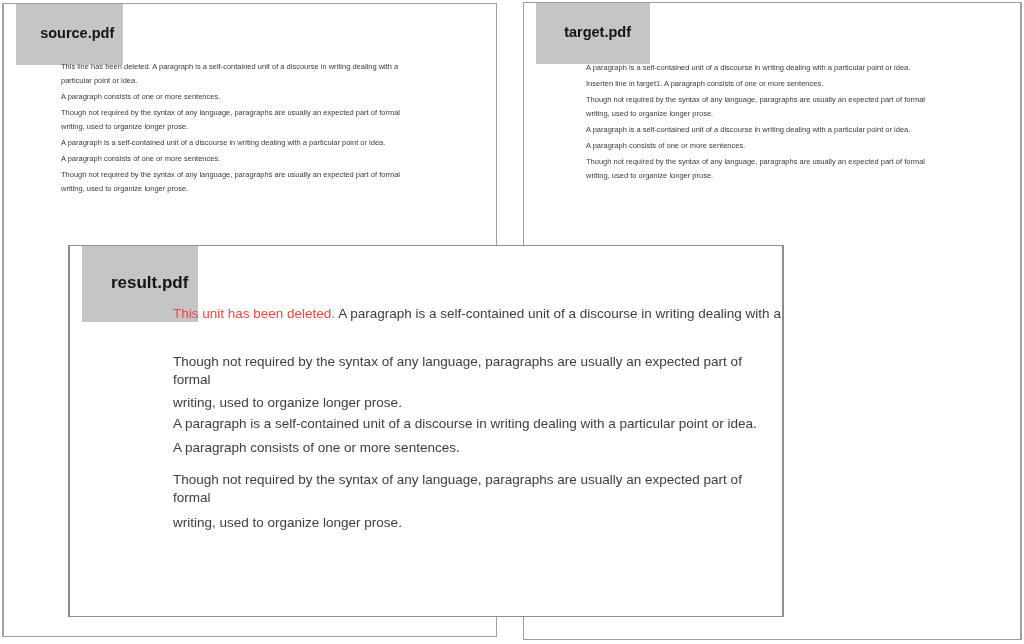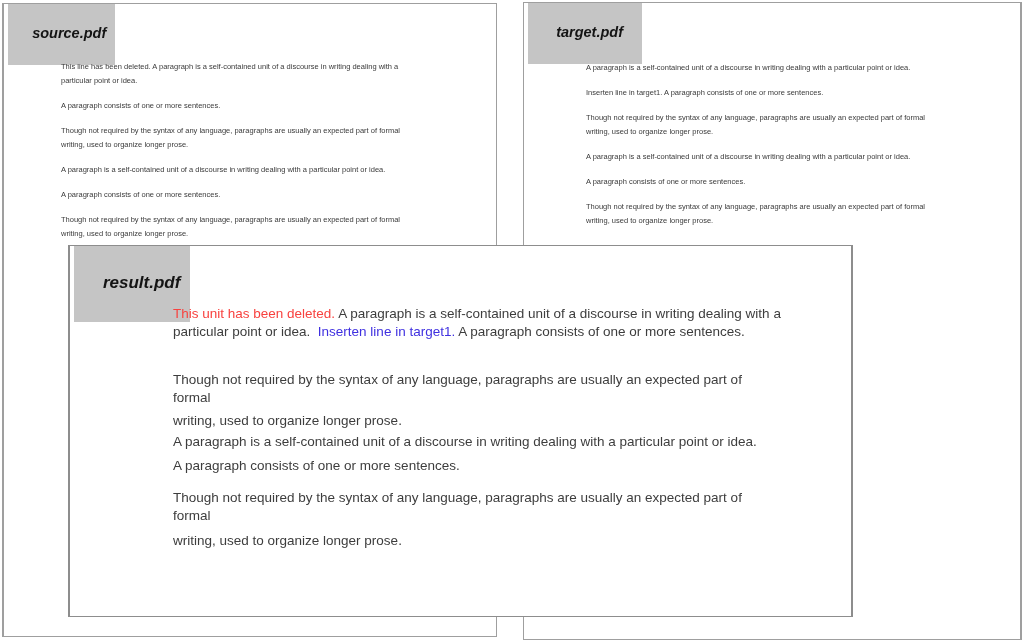--- a/index.html
+++ b/index.html
@@ -21,41 +21,41 @@
   }
   body { position:relative; }
   .panel {
     position:absolute;
     background:#ffffff;
     border:1px solid var(--c-border);
   }
   #panel-source { left:2px;  top:3px;   width:495px; height:634px; border-left-width:2px; }
   #panel-target { left:523px; top:2px;  width:499px; height:638px; border-right-width:2px; }
   #panel-result {
-    left:68px; top:245px; width:785px; height:372px;
+    left:68px; top:245px; width:716px; height:372px;
     border-color:var(--c-border-result);
     border-left-width:2px; border-right-width:2px;
   }
   .doc-label {
-    position:absolute; top:0; left:4px;
+    position:absolute; top:0; left:12px;
     background:var(--c-label-bg);
     color:var(--c-label-text);
-    font-weight:bold; font-style:italic;
+    font-weight:bold; 
     white-space:pre;
   }
   .doc-label.mini-label  { font-size:14.5px; line-height:16px; padding:5px 9px 8px 8px; }
   #panel-target .doc-label { padding-right:19px; padding-left:12px; }
   .doc-label.result-label { font-size:17px; line-height:20px; padding:7px 10px 9px 10px; }
   .mini-text {
     position:absolute; left:57px; top:56px;
     font-size:7.5px; color:var(--c-mini-text);
   }
   #panel-target .mini-text { left:62px; top:58px; }
   .mini-line { line-height:14px; white-space:pre; }
-  .mini-para + .mini-para { margin-top:11px; }
+  .mini-para + .mini-para { margin-top:2px; }
   .result-text {
     position:absolute; left:103px; top:59px;
     font-size:13.5px; color:var(--c-result-text);
   }
   .result-line { line-height:18px; white-space:pre; }
   .seg-deleted  { color:var(--c-deleted); }
   .seg-inserted { color:var(--c-inserted); }
   .seg-normal   { color:var(--c-result-text); }
 </style>
 </head>
@@ -117,21 +117,20 @@
       </div>
     </div>
 </div>
 
 <div class="panel" id="panel-result">
   <div class="doc-label result-label">
     <span>result.pdf</span>
   </div>
   <div class="result-text" id="result-content">
       <div class="result-line" style="margin-top: 0px;"><span class="seg-deleted">This unit has been deleted.</span><span class="seg-normal"> A paragraph is a self-contained unit of a discourse in writing dealing with a</span></div>
-      <div class="result-line" style="margin-top: 0px;"><span class="seg-normal">particular point or idea.  </span><span class="seg-inserted">Inserten line in target1.</span><span class="seg-normal"> A paragraph consists of one or more sentences.</span></div>
       <div class="result-line" style="margin-top: 30px;"><span class="seg-normal">Though not required by the syntax of any language, paragraphs are usually an expected part of</span></div>
       <div class="result-line" style="margin-top: 0px;"><span class="seg-normal">formal</span></div>
       <div class="result-line" style="margin-top: 5px;"><span class="seg-normal">writing, used to organize longer prose.</span></div>
       <div class="result-line" style="margin-top: 3px;"><span class="seg-normal">A paragraph is a self-contained unit of a discourse in writing dealing with a particular point or idea.</span></div>
       <div class="result-line" style="margin-top: 6px;"><span class="seg-normal">A paragraph consists of one or more sentences.</span></div>
       <div class="result-line" style="margin-top: 14px;"><span class="seg-normal">Though not required by the syntax of any language, paragraphs are usually an expected part of</span></div>
       <div class="result-line" style="margin-top: 0px;"><span class="seg-normal">formal</span></div>
       <div class="result-line" style="margin-top: 7px;"><span class="seg-normal">writing, used to organize longer prose.</span></div>
     </div>
 </div>

